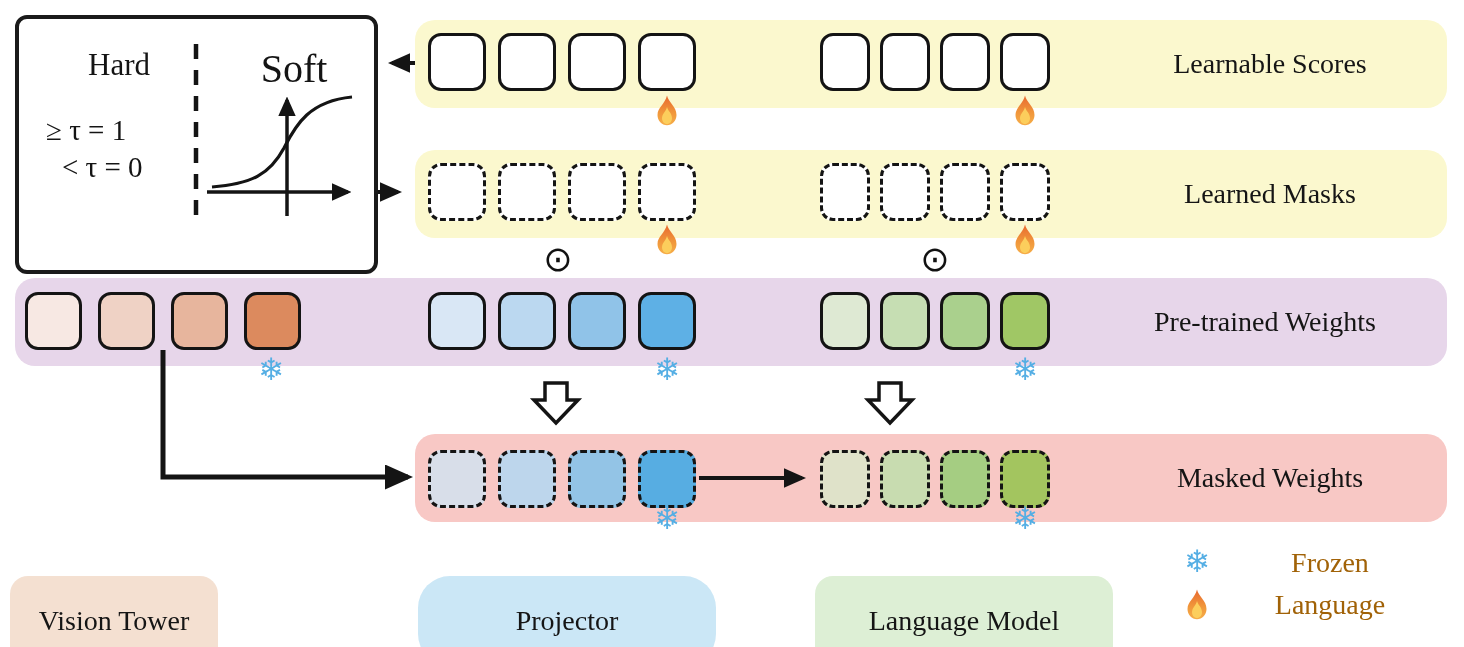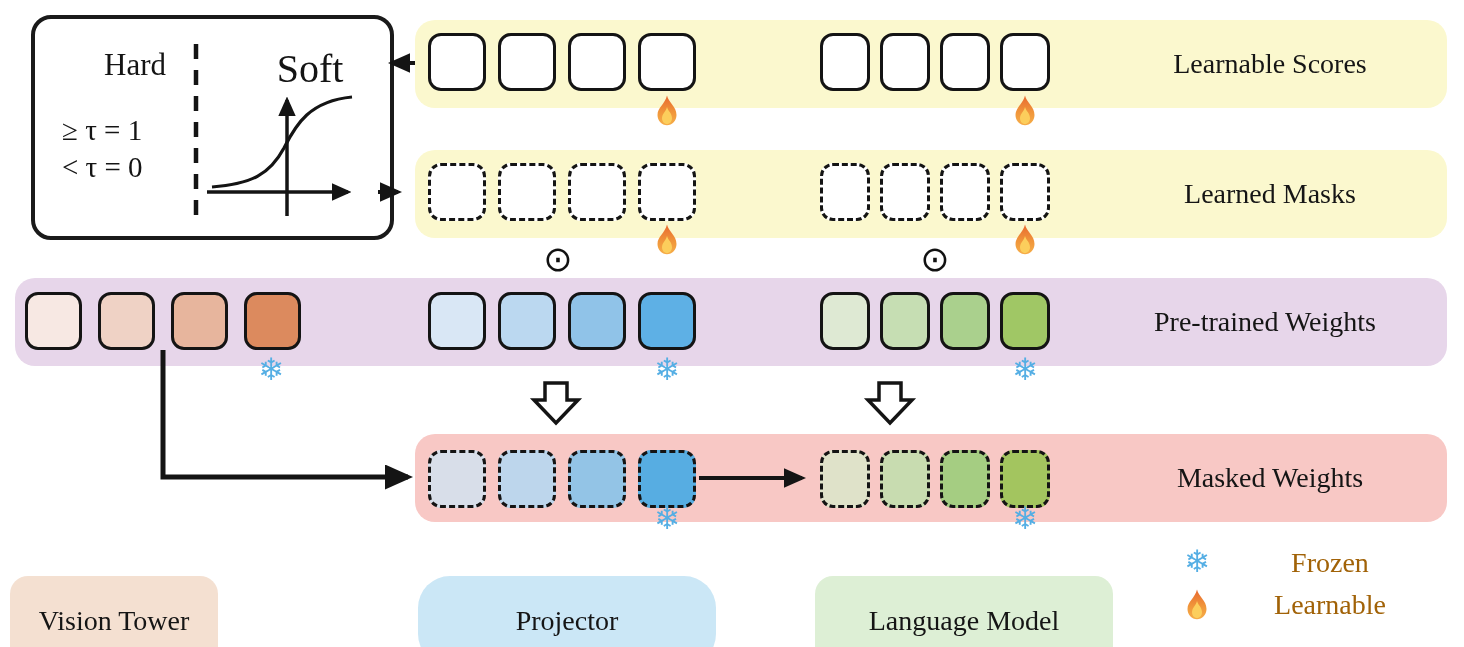--- a/index.html
+++ b/index.html
@@ -18,28 +18,28 @@
   .row-a{gap:12px;}
   .row-b{gap:10px;}
   .row-v{gap:16px;}
   .sq{box-sizing:border-box;border-radius:13px;border:3.5px solid #141414;}
   .row-a .sq{width:58px;height:58px;}
   .row-b .sq{width:50px;height:58px;}
   .row-v .sq{width:57px;height:58px;}
   .sq.dashed{border-style:dashed;}
   
   .thr-box{
-    position:absolute;left:31px;top:15px;width:363px;height:225px;box-sizing:border-box;
-    border:4.5px solid #1a1a1a;border-radius:20px;background:#ffffff;z-index:3;
+    position:absolute;left:15px;top:15px;width:363px;height:259px;box-sizing:border-box;
+    border:4.5px solid #1a1a1a;border-radius:12px;background:#ffffff;z-index:3;
   }
   .thr-hard{position:absolute;left:40px;top:28px;width:120px;text-align:center;font-size:31px;}
   .thr-soft{position:absolute;left:215px;top:26px;width:120px;text-align:center;font-size:40px;}
   .thr-rule{position:absolute;left:27px;font-size:29px;white-space:nowrap;}
   .rule1{top:95px;}
-  .rule2{top:132px;}
+  .rule2{top:132px;margin-left:16px;}
   
   .module{
     position:absolute;top:538px;height:90px;border-radius:18px;z-index:1;
     display:flex;align-items:center;justify-content:center;font-size:28px;color:#151515;margin-top:38px;
   }
   
   .overlay{position:absolute;left:0;top:0;z-index:4;pointer-events:none;}
   
   .flame{position:absolute;z-index:5;width:24px;height:31px;}
   .snow{
@@ -245,15 +245,15 @@
       <linearGradient id="flame-grad" x1="0" y1="0" x2="0" y2="1">
         <stop offset="0" stop-color="#E86830"></stop>
         <stop offset="0.55" stop-color="#F0953A"></stop>
         <stop offset="1" stop-color="#F6AE49"></stop>
       </linearGradient>
     </defs>
     <path d="M12 0.5 C13.5 7.5 21.5 11.5 21.5 20 C21.5 25.8 17.2 30.2 12 30.2 C6.8 30.2 2.5 25.8 2.5 20 C2.5 12.5 10 9 12 0.5 Z" fill="url(#flame-grad)"></path>
     <path d="M12 12 C13.2 16.5 17 18 17 23.2 C17 26.6 14.8 29 12 29 C9.2 29 7 26.6 7 23.2 C7 18.8 10.8 17 12 12 Z" fill="#FCCE5C"></path>
   </svg>
 </span>
-  <div class="legend-label" style="left:1245px;top:589px;">Learnable</div>
+  <div class="legend-label" style="left:1245px;top:589px;">Language</div>
 
 </div>
 
 </body></html>

